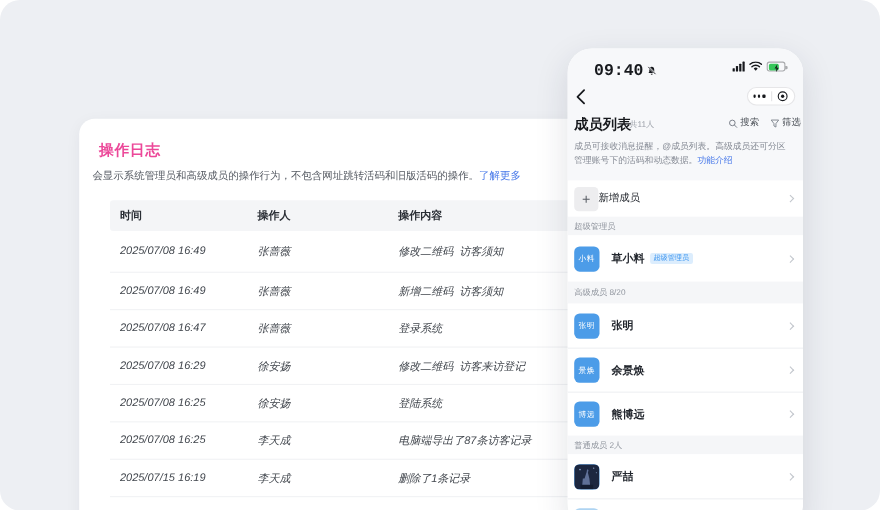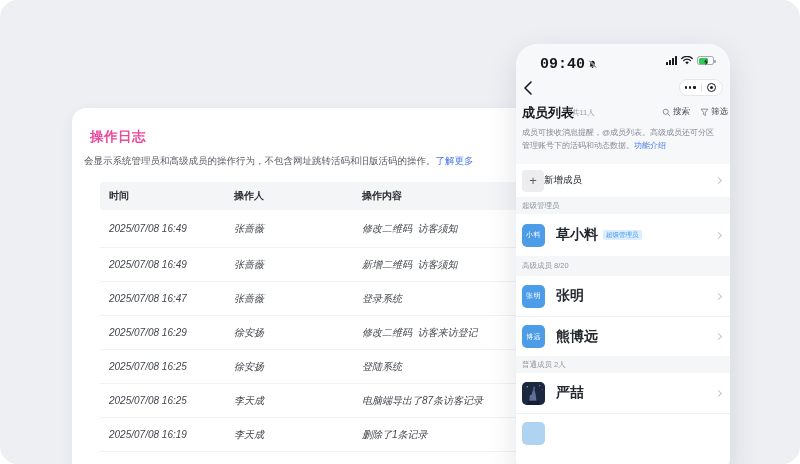--- a/index.html
+++ b/index.html
@@ -51,21 +51,21 @@
   .plus-box { width:22px; height:22px; background:#ededef; border-radius:4px; display:flex; align-items:center; justify-content:center; font-size:13px; color:#585d64; font-weight:400; }
   .add-label { font-size:9.5px; font-weight:500; color:#23272e; }
   .chev { width:5px; height:5px; border-top:1.2px solid #c3c7cd; border-right:1.2px solid #c3c7cd; transform:rotate(45deg); margin-left:auto; }
   .band { height:17px; background:#f5f6f8; display:flex; align-items:center; padding-left:6px; font-size:7.5px; color:#8f949d; }
   .band.tall { height:20px; }
   .m-row { display:flex; align-items:center; height:40px; background:#ffffff; padding:0 9px 0 6px; cursor:pointer; }
   .m-row.first-admin { height:42px; }
   .m-row.bordered { border-top:1px solid #eef0f2; }
   .avatar { width:23px; height:23px; border-radius:5px; background:#4c9ce8; color:#ffffff; font-size:7px; display:flex; align-items:center; justify-content:center; letter-spacing:0.5px; flex-shrink:0; overflow:hidden; }
   .avatar.light { background:#aed4f2; }
-  .m-name { margin-left:11px; font-size:14px; font-weight:600; color:#23272e; }
+  .m-name { margin-left:11px; font-size:10px; font-weight:600; color:#23272e; }
   .badge { margin-left:5px; font-size:6.5px; color:#3e96f0; background:#dcedfd; border-radius:2px; padding:2px 3px; line-height:1; }
   svg { display:block; }
 </style>
 </head>
 <body>
 
 <div class="canvas">
 
   <section class="log-card">
     <h1 class="log-title">操作日志</h1>
@@ -101,21 +101,21 @@
             <span class="cell">2025/07/08 16:25</span>
             <span class="cell">徐安扬</span>
             <span class="cell">登陆系统</span>
           </div>
           <div class="trow">
             <span class="cell">2025/07/08 16:25</span>
             <span class="cell">李天成</span>
             <span class="cell">电脑端导出了87条访客记录</span>
           </div>
           <div class="trow">
-            <span class="cell">2025/07/08 16:19</span>
+            <span class="cell">2025/07/15 16:19</span>
             <span class="cell">李天成</span>
             <span class="cell">删除了1条记录</span>
           </div>
         </div>
     </div>
   </section>
 
   <section class="phone">
     <div class="phone-header">
 
@@ -209,20 +209,25 @@
           <span class="badge">超级管理员</span>
           <span class="chev"></span>
         </div>
         <div class="band tall">高级成员 8/20</div>
         <div class="m-row">
           <span class="avatar">张明</span>
           <span class="m-name">张明</span>
           <span class="chev"></span>
         </div>
         <div class="m-row bordered">
+          <span class="avatar">景焕</span>
+          <span class="m-name">余景焕</span>
+          <span class="chev"></span>
+        </div>
+        <div class="m-row bordered">
           <span class="avatar">博远</span>
           <span class="m-name">熊博远</span>
           <span class="chev"></span>
         </div>
         <div class="band">普通成员 2人</div>
         <div class="m-row">
           <span class="avatar">
             <svg width="23" height="23" viewBox="0 0 24 24">
               <rect width="24" height="24" fill="#1c2740"></rect>
               <circle cx="5.5" cy="5" r="0.8" fill="#8fa3c8"></circle>

